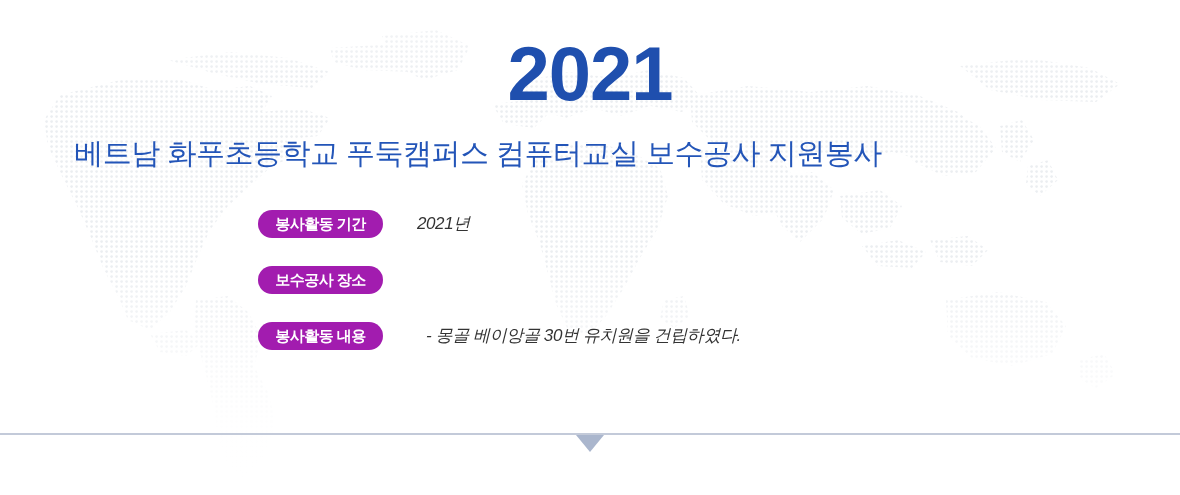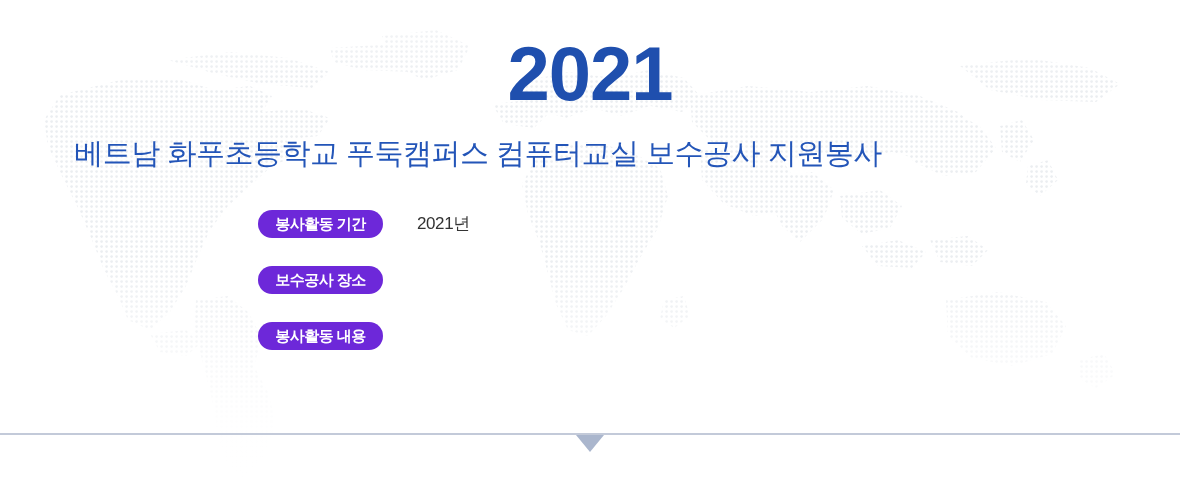--- a/index.html
+++ b/index.html
@@ -109,36 +109,37 @@
   .info-row:last-child {
     margin-bottom: 0;
     gap: 9px;
   }
   .info-badge {
     flex: 0 0 auto;
     width: 125px;
     height: 28px;
     line-height: 28px;
     border-radius: 14px;
-    background: #6d28d9;
+    background: #a21caf;
     color: #ffffff;
     font-size: 15px;
     font-weight: bold;
     letter-spacing: -0.5px;
     text-align: center;
     white-space: nowrap;
   }
   .info-value {
     flex: 1 1 auto;
     padding-left: 34px;
     color: #333333;
     font-size: 17px;
     line-height: 28px;
     letter-spacing: -0.4px;
     white-space: nowrap;
+    font-style: italic;
   }
   .info-value .value-line {
     display: block;
     line-height: 28px;
   }
 
   
   #bottom-divider {
     position: absolute;
     left: 0;
@@ -239,20 +240,21 @@
         </div>
       </div>
 
       <div class="info-row">
         <div class="info-badge">보수공사 장소</div>
       </div>
 
       <div class="info-row">
         <div class="info-badge">봉사활동 내용</div>
         <div class="info-value">
+          <span class="value-line">- 몽골 베이앙골 30번 유치원을 건립하였다.</span>
         </div>
       </div>
 
     </div>
 
   </div>
 
   <div id="bottom-divider"></div>
   <div id="bottom-arrow"></div>
 

